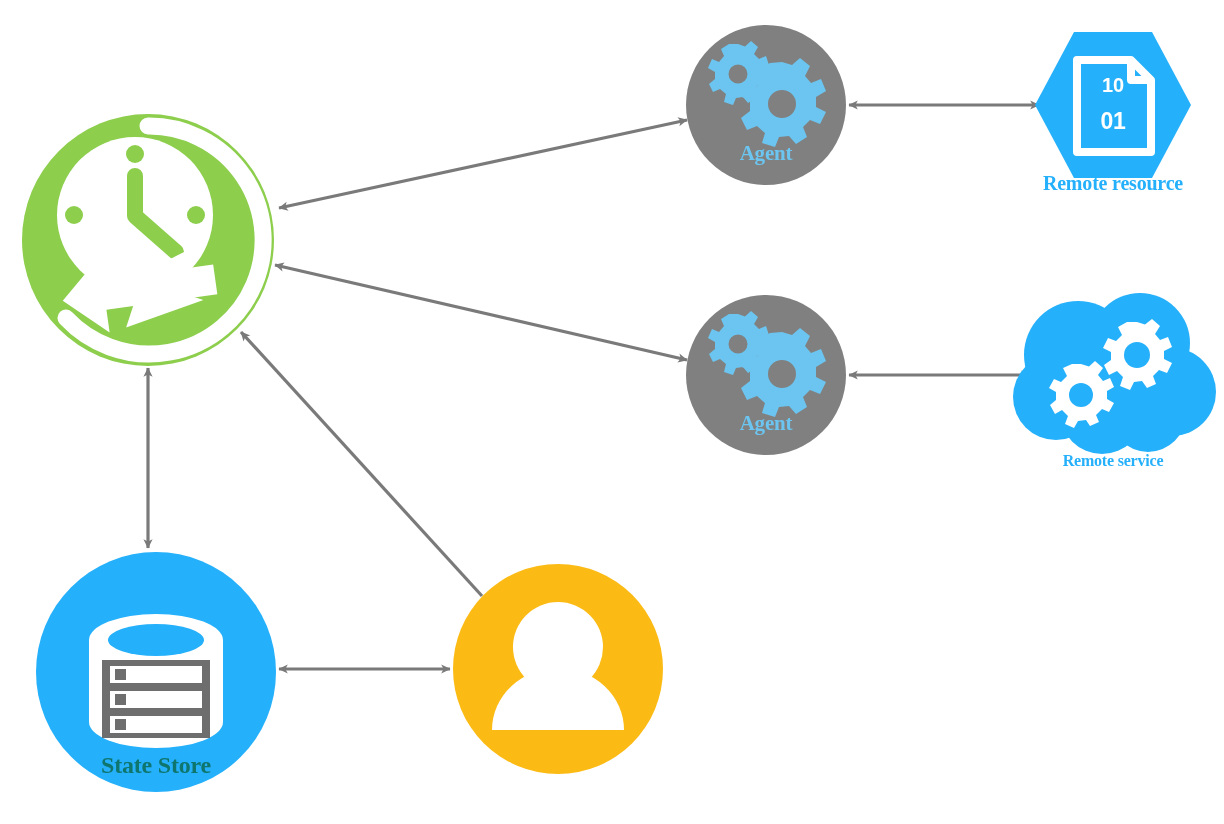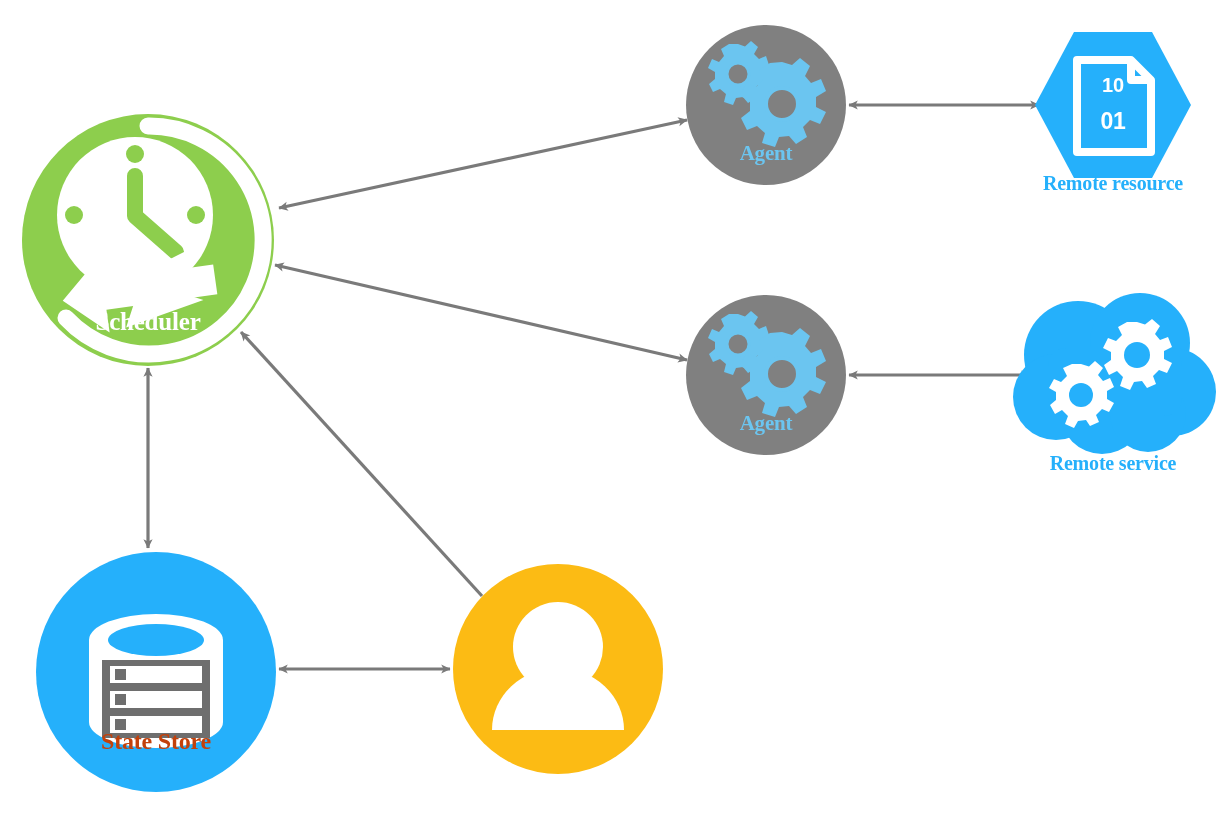--- a/index.html
+++ b/index.html
@@ -167,31 +167,30 @@
 
     <g>
       <circle cx="558" cy="669" r="105" fill="#FCBB14"></circle>
       <g fill="#ffffff">
         <circle cx="558" cy="647" r="45"></circle>
         <path d="M492,730 A66,62 0 0 1 624,730 Z"></path>
       </g>
     </g>
   </svg>
 
-  <div class="node-label" style="left:48px;top:308px;width:200px;color:#ffffff;font-size:25px;">Scheduler</div>
 
   <div class="node-label" style="left:696px;top:141px;width:140px;color:#6BC5F0;font-size:21px;">Agent</div>
 
   <div class="node-label" style="left:696px;top:411px;width:140px;color:#6BC5F0;font-size:21px;">Agent</div>
 
   <div class="node-label" style="left:1003px;top:172px;width:220px;color:#25B0FB;font-size:20px;">Remote resource</div>
 
-  <div class="node-label" style="left:1003px;top:452px;width:220px;color:#25B0FB;font-size:20px;">Remote service</div>
+  <div class="node-label" style="left:1003px;top:452px;width:220px;color:#25B0FB;font-size:16px;">Remote service</div>
 
-  <div class="node-label" style="left:56px;top:728px;width:200px;color:#c2410c;font-size:24px;text-align:center;">State Store</div>
+  <div class="node-label" style="left:56px;top:752px;width:200px;color:#0f766e;font-size:24px;text-align:center;">State Store</div>
 
 
   <div class="node-label" style="left:1083px;top:74px;width:60px;color:#ffffff;font-size:20px;
               font-family:'Liberation Sans',sans-serif;">10</div>
   <div class="node-label" style="left:1083px;top:108px;width:60px;color:#ffffff;font-size:23px;
               font-family:Liberation Sans, sans-serif;">01</div>
 
 </div>
 
 </body></html>

